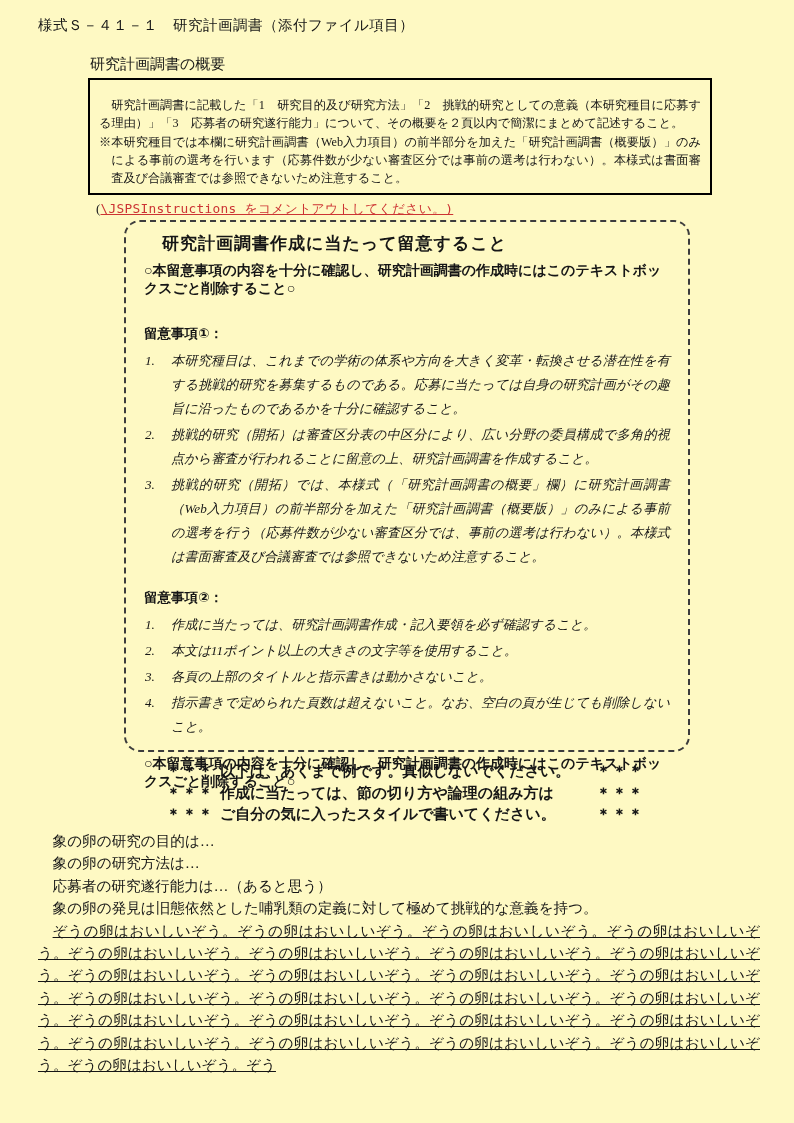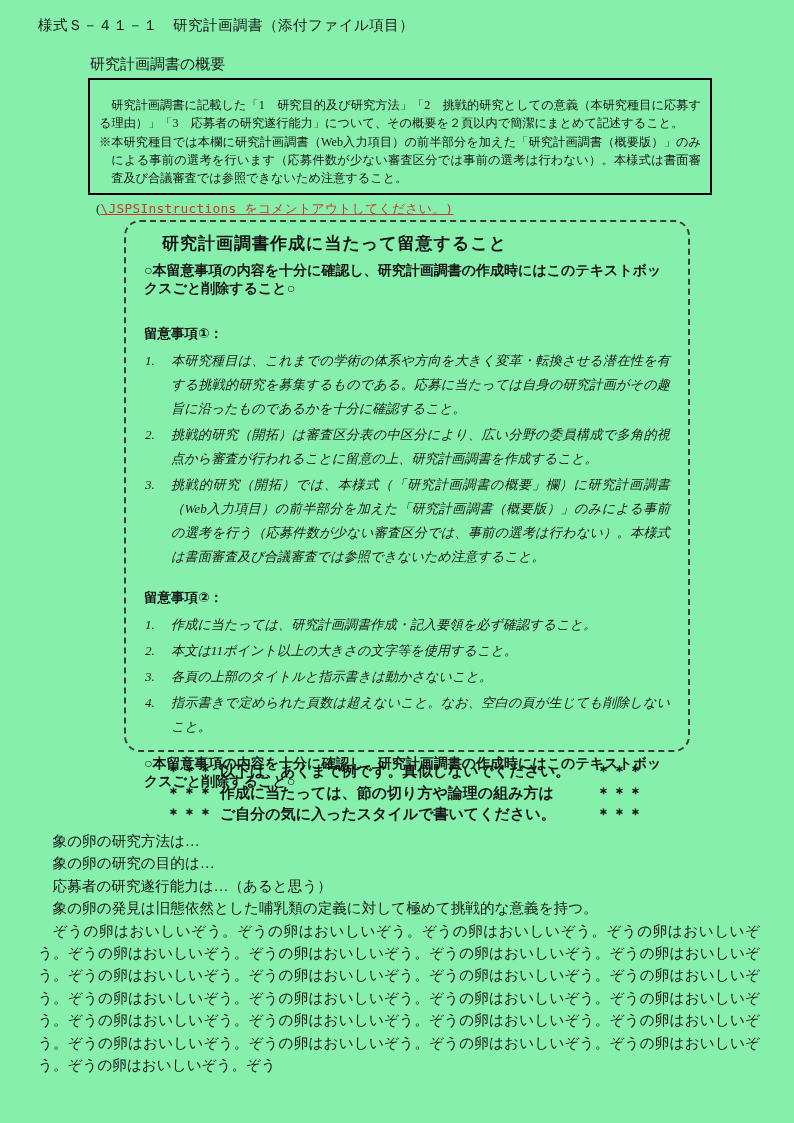--- a/index.html
+++ b/index.html
@@ -1,20 +1,20 @@
 <!DOCTYPE html>
 <html lang="ja"><head>
 <meta charset="utf-8">
 <style>
   html,body{margin:0;padding:0;background:#e8e8e8;}
   .page{
     position:relative;
     width:794px;height:1123px;
     margin:0 auto;
-    background:#86efac;
+    background:#fef9c3;
     box-sizing:border-box;
     padding:16px 34px 0 38px;
     overflow:hidden;
     color:#161616;
     font-family:"Liberation Serif","DejaVu Serif",serif;
   }
 
   .form-code{font-size:14.5px;letter-spacing:.5px;}
   .doc-type{
     margin-top:9px;padding-right:56px;
@@ -81,21 +81,21 @@
     font-family:"Liberation Sans","DejaVu Sans",sans-serif;
     font-weight:bold;font-size:15px;
   }
   .ex-row{display:grid;grid-template-columns:52px 1fr 52px;line-height:21.5px;}
   .ex-row .mid{padding-left:2px;}
   .ex-row .stars{letter-spacing:1px;}
   .ex-row .stars.right{text-align:right;}
 
   .body-text{margin-top:5px;font-size:14.6px;line-height:22.4px;}
   .body-text p{margin:0;text-indent:1em;}
-  .body-text p.flow{text-align:justify;}
+  .body-text p.flow{text-align:justify;text-decoration:underline;}
 </style>
 </head>
 <body>
 
 <div class="page">
 
   <div class="form-code">様式Ｓ－４１－１　研究計画調書（添付ファイル項目）</div>
 
   <div class="section-title">研究計画調書の概要</div>
 
@@ -161,20 +161,20 @@
       <span class="stars right">＊＊＊</span>
     </div>
     <div class="ex-row">
       <span class="stars">＊＊＊</span>
       <span class="mid">ご自分の気に入ったスタイルで書いてください。</span>
       <span class="stars right">＊＊＊</span>
     </div>
   </div>
 
   <div class="body-text">
+    <p>象の卵の研究の目的は…</p>
     <p>象の卵の研究方法は…</p>
-    <p>象の卵の研究の目的は…</p>
     <p>応募者の研究遂行能力は…（あると思う）</p>
     <p>象の卵の発見は旧態依然とした哺乳類の定義に対して極めて挑戦的な意義を持つ。</p>
     <p class="flow">ぞうの卵はおいしいぞう。ぞうの卵はおいしいぞう。ぞうの卵はおいしいぞう。ぞうの卵はおいしいぞう。ぞうの卵はおいしいぞう。ぞうの卵はおいしいぞう。ぞうの卵はおいしいぞう。ぞうの卵はおいしいぞう。ぞうの卵はおいしいぞう。ぞうの卵はおいしいぞう。ぞうの卵はおいしいぞう。ぞうの卵はおいしいぞう。ぞうの卵はおいしいぞう。ぞうの卵はおいしいぞう。ぞうの卵はおいしいぞう。ぞうの卵はおいしいぞう。ぞうの卵はおいしいぞう。ぞうの卵はおいしいぞう。ぞうの卵はおいしいぞう。ぞうの卵はおいしいぞう。ぞうの卵はおいしいぞう。ぞうの卵はおいしいぞう。ぞうの卵はおいしいぞう。ぞうの卵はおいしいぞう。ぞうの卵はおいしいぞう。ぞう</p>
   </div>
 
 </div>
 
 </body></html>

